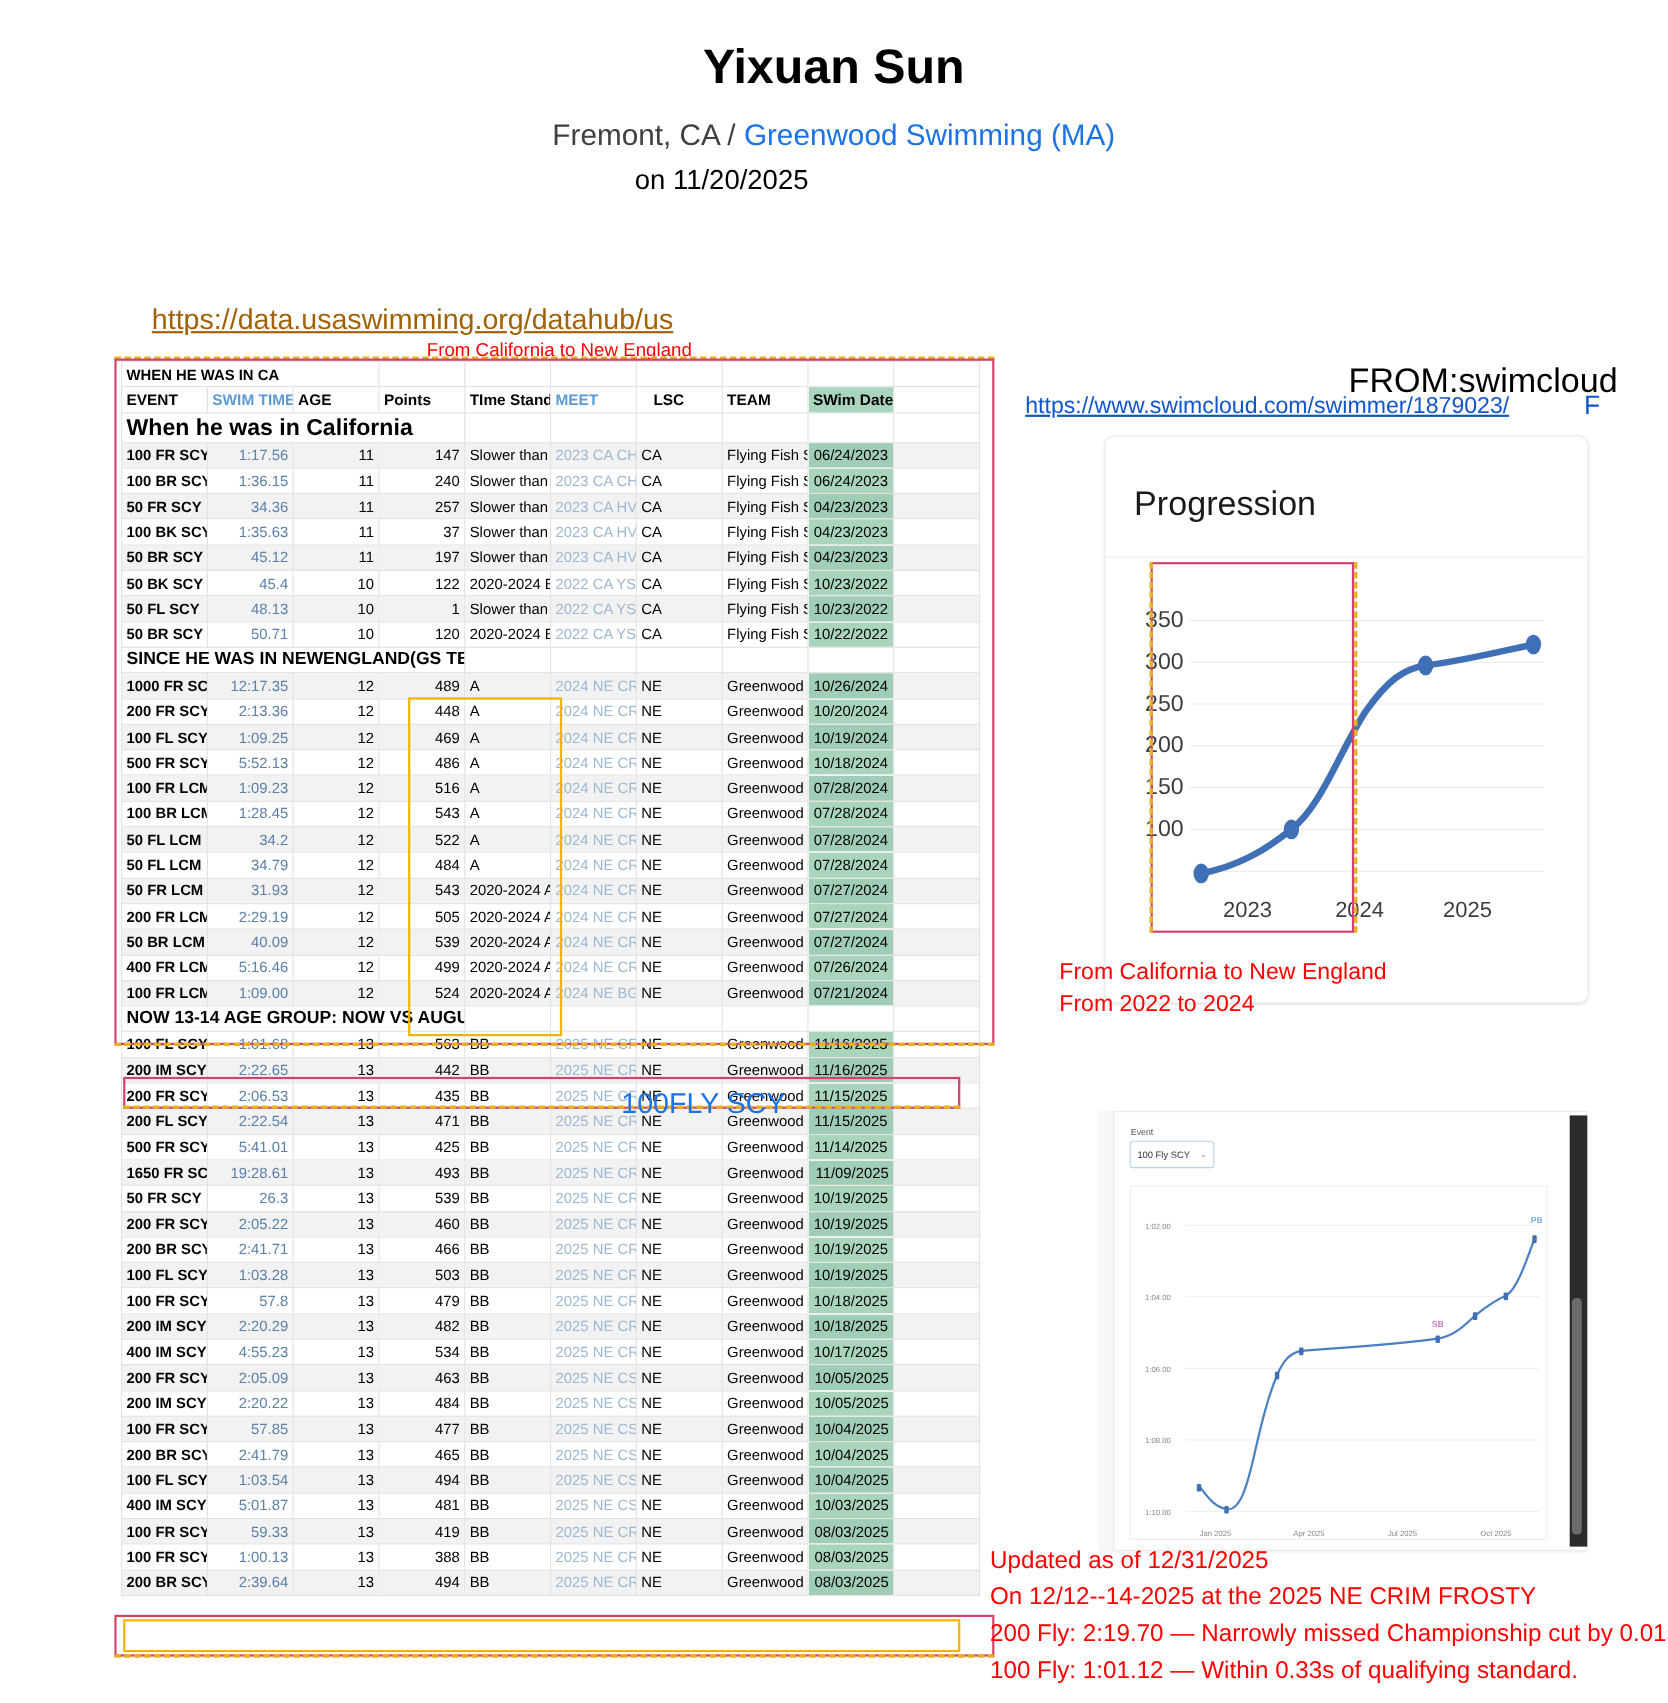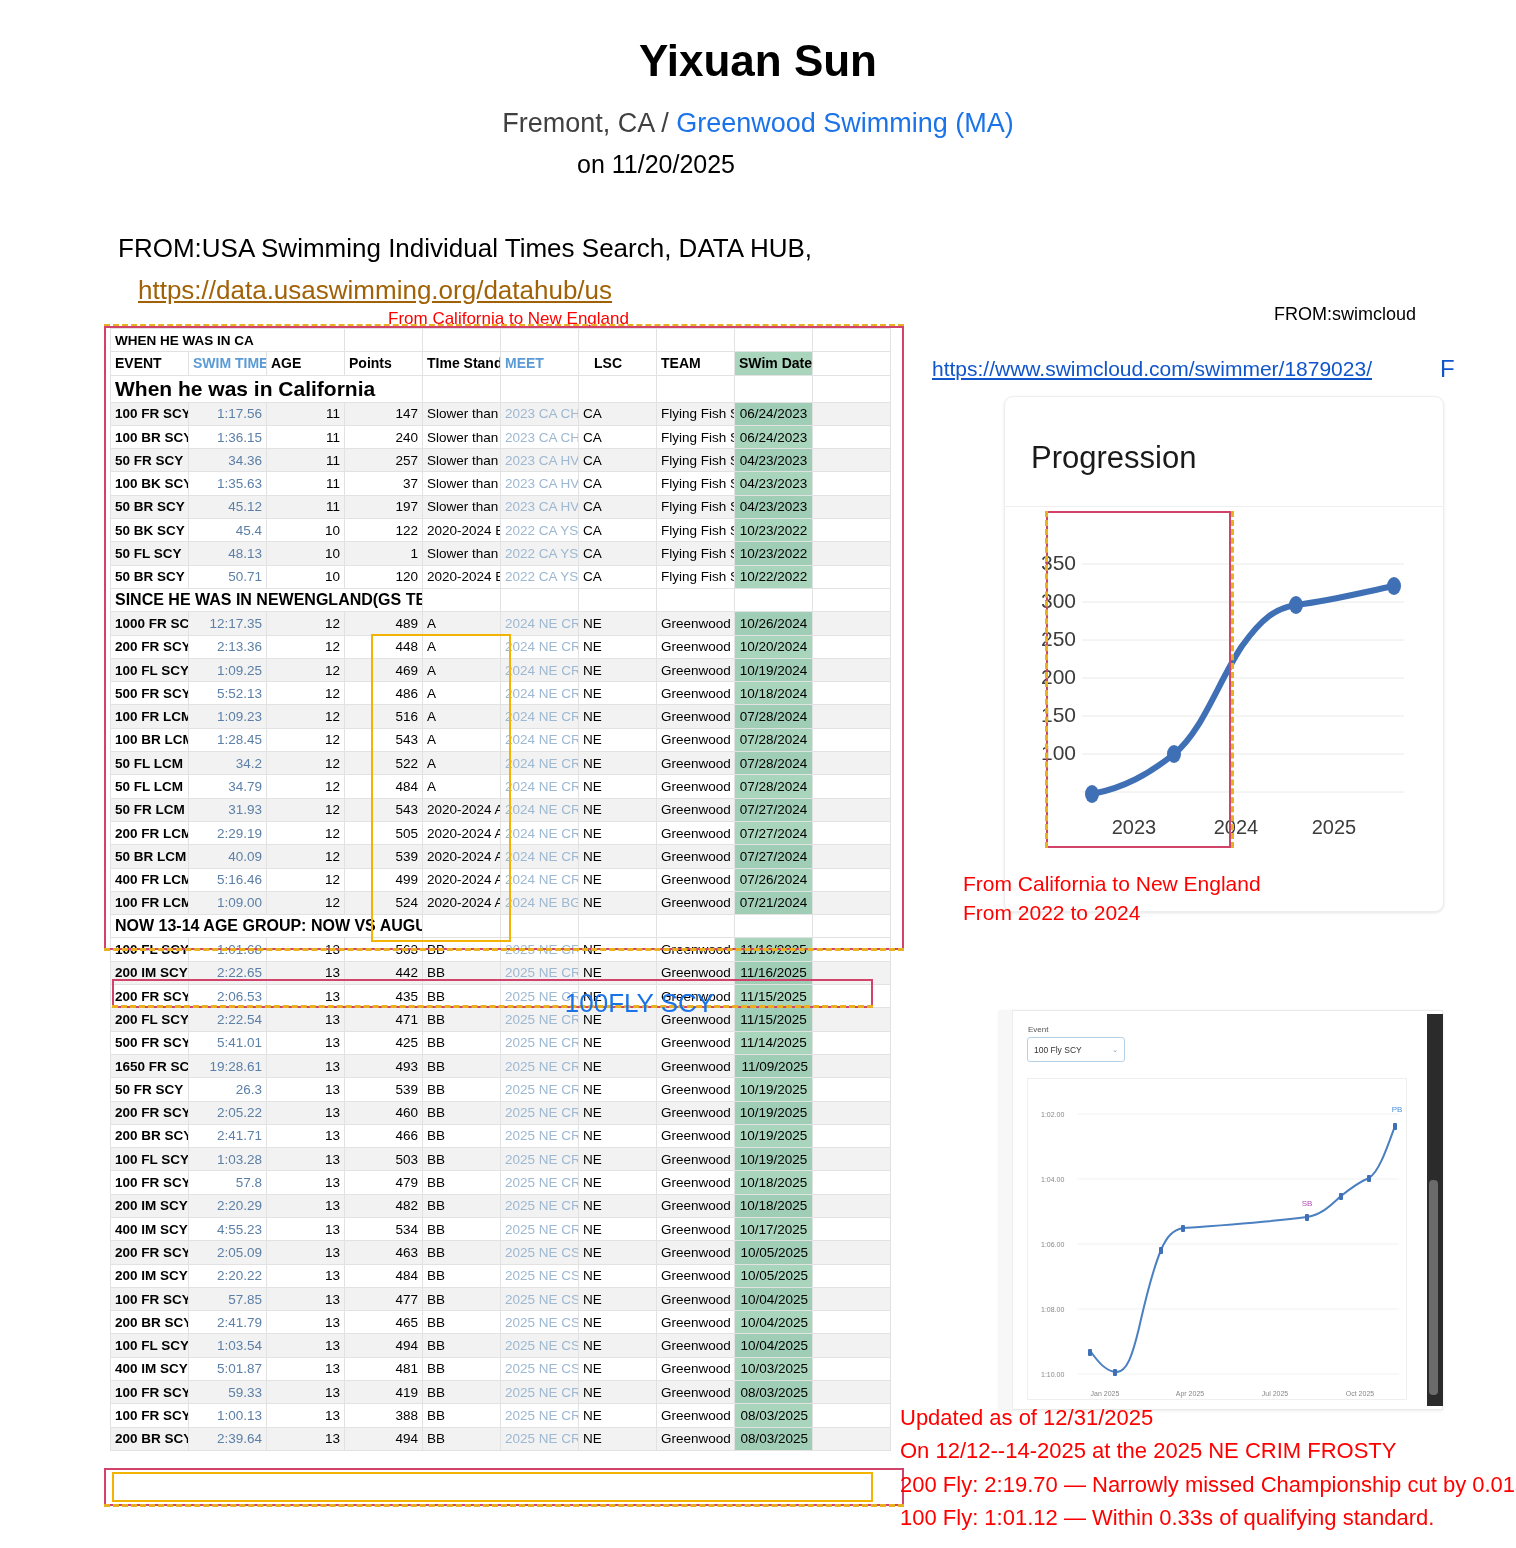--- a/index.html
+++ b/index.html
@@ -126,22 +126,22 @@
     left:104px; top:1468px; width:800px; height:38px;
     border:2px solid #d1436a;
   }
   .box-red-bottom-dash {
     left:104px; top:1504px; width:800px; height:0;
     border-top:3px dashed #e8b11f;
   }
 
   
   .from-swimcloud {
-    position:absolute; left:1226px; top:304px;
-    font-size:18px; color:#000;margin-left:48px;
+    position:absolute; left:1226px; top:328px;
+    font-size:31px; color:#000;
   }
   .sc-link {
     position:absolute; left:932px; top:357px;
     font-size:21px; color:#1155cc; text-decoration:underline;
   }
   .sc-link-f {
     position:absolute; left:1440px; top:355px;
     font-size:24px; color:#1155cc; text-decoration:none;
   }
 
@@ -200,21 +200,21 @@
     background:#2b2b2b;
   }
   .fly-scroll {
     position:absolute; left:1429px; top:1180px; width:9px; height:215px;
     background:#6b6b6b; border-radius:4px;
   }
   .fly-evt-label {
     position:absolute; left:1028px; top:1025px; font-size:8px; color:#555;
   }
   .fly-select {
-    position:absolute; left:1027px; top:1037px; width:98px; height:25px;
+    position:absolute; left:1027px; top:1037px; width:77px; height:25px;
     border:1px solid #b6d2e8; border-radius:3px; background:#fff;
     font-size:8.5px; color:#333; padding:7px 4px 0 6px;
   }
   .fly-select .caret {
     position:absolute; right:6px; top:8px; font-size:7px; color:#7a98b5;
   }
   .fly-inner {
     position:absolute; left:1027px; top:1078px; width:380px; height:322px;
     border:1px solid #efefef; background:#fff;
   }
@@ -240,21 +240,20 @@
 <div id="page">
 
   <div class="hdr-title">Yixuan Sun</div>
   <div class="hdr-sub">
     <span>Fremont, CA</span>
     <span class="slash">/</span>
     <span class="team">Greenwood Swimming (MA)</span>
   </div>
   <div class="hdr-date">on 11/20/2025</div>
 
-  <div class="from-usa">FROM:USA Swimming Individual Times Search, DATA HUB,</div>
   <a class="usa-link" href="#">https://data.usaswimming.org/datahub/us</a>
 
   <div class="ann-red ann1">From California to New England</div>
   <div class="ann-red ann2">From "Slower than B" to "A" NE Championship standards</div>
 
   <table id="sheet">
     <tbody id="sheet-body">
         <tr class="banner-sm">
           <td colspan="3">WHEN HE WAS IN CA</td>
           <td></td>

